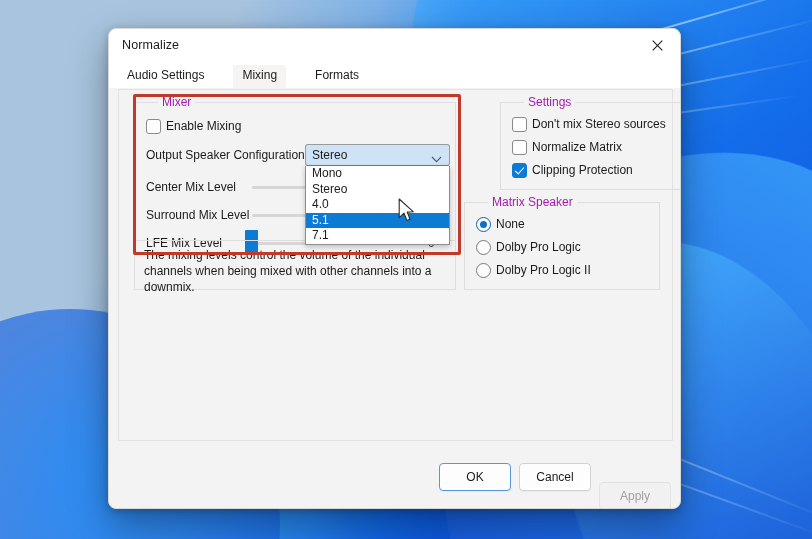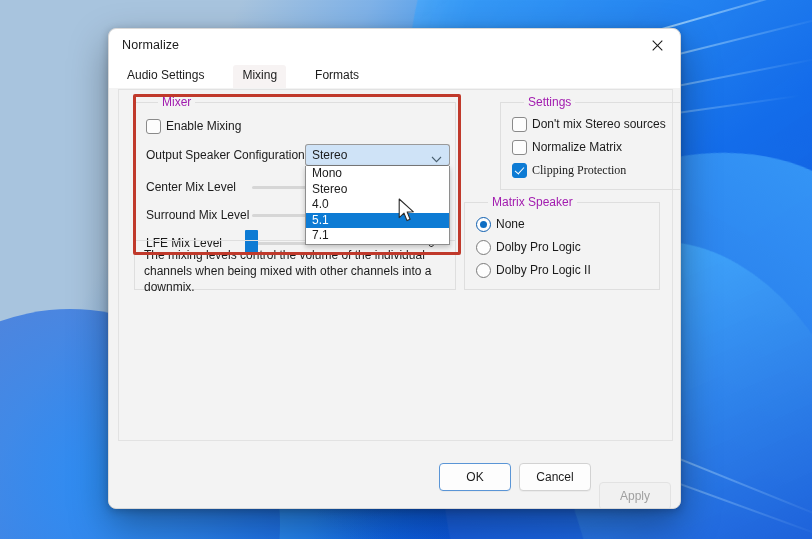--- a/index.html
+++ b/index.html
@@ -426,21 +426,21 @@
       <div class="group" id="grp-settings">
         <div class="legend">Settings</div>
 
         <div class="cb" style="left:11px; top:14px;"></div>
         <div class="lbl" style="left:31px; top:14px;">Don't mix Stereo sources</div>
 
         <div class="cb" style="left:11px; top:37px;"></div>
         <div class="lbl" style="left:31px; top:37px;">Normalize Matrix</div>
 
         <div class="cb checked" style="left:11px; top:60px;"></div>
-        <div class="lbl" style="left:31px; top:60px;font-family:Liberation Serif, serif;">Clipping Protection</div>
+        <div class="lbl" style="left:31px; top:60px;">Clipping Protection</div>
       </div>
 
       <div class="group" id="grp-matrix">
         <div class="legend">Matrix Speaker</div>
 
         <div class="rb sel" style="left:11px; top:14px;"></div>
         <div class="lbl" style="left:31px; top:14px;">None</div>
 
         <div class="rb" style="left:11px; top:37px;"></div>
         <div class="lbl" style="left:31px; top:37px;">Dolby Pro Logic</div>

